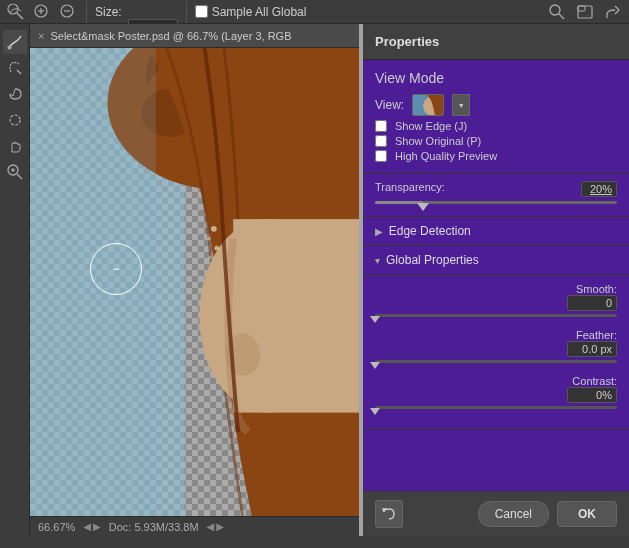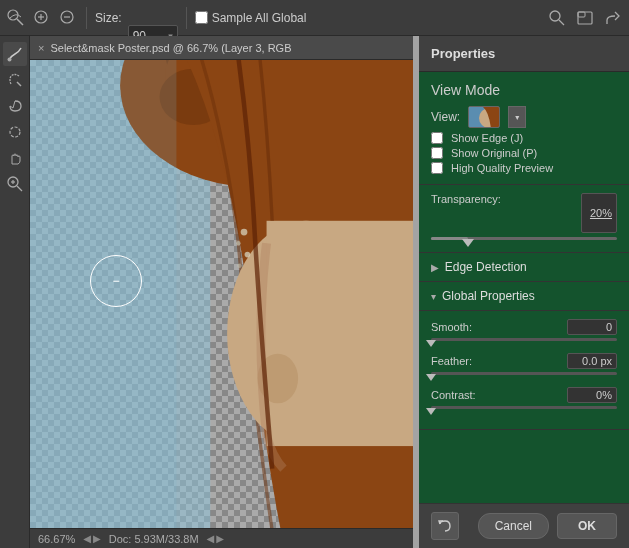--- a/index.html
+++ b/index.html
@@ -8,21 +8,21 @@
       height: 548px;
       background: #3c3c3c;
       font-family: -apple-system, 'Helvetica Neue', Arial, sans-serif;
       font-size: 12px;
       color: #ccc;
       overflow: hidden;
     }
 
     
     .top-toolbar {
-      height: 36px;
+      height: 24px;
       background: #3c3c3c;
       border-bottom: 1px solid #2a2a2a;
       display: flex;
       align-items: center;
       padding: 0 6px;
       gap: 6px;
     }
     .toolbar-icon {
       width: 20px; height: 20px;
       display: flex; align-items: center; justify-content: center;
@@ -143,23 +143,23 @@
     }
     .footer-arrows {
       display: flex; gap: 2px;
     }
     .footer-arrow {
       font-size: 10px; color: #888; cursor: pointer;
     }
 
     
     .properties-panel {
-      width: 216px;
-      background: #14532d;
-      border-left: 6px solid #a3a3a3;
+      width: 270px;
+      background: #4c1d95;
+      border-left: 4px solid #a3a3a3;
       display: flex;
       flex-direction: column;
       overflow-y: auto;
     }
     .panel-title {
       height: 36px;
       background: #404040;
       border-bottom: 1px solid #2a2a2a;
       display: flex; align-items: center;
       padding: 0 12px;
@@ -205,21 +205,21 @@
       border-bottom: 1px solid #333;
     }
     .slider-row {
       display: flex; justify-content: space-between;
       margin-bottom: 4px;
     }
     .slider-label { font-size: 11px; color: #ccc; }
     .slider-value {
       font-size: 11px; color: #ccc;
       background: #333; border: 1px solid #555;
-      padding: 13px 4px; border-radius: 2px; min-width: 36px; text-align: right; text-decoration: underline;
+      padding: 1px 4px; border-radius: 2px; min-width: 36px; text-align: right; text-decoration: underline;
     }
     .slider-track {
       width: 100%; height: 3px;
       background: #666; border-radius: 2px; position: relative;
       margin: 4px 0;
     }
     .slider-fill {
       height: 100%; background: #888; border-radius: 2px;
       width: 20%;
     }
@@ -248,22 +248,23 @@
 
     
     .refinements-content {
       padding: 8px 12px;
       border-bottom: 1px solid #333;
     }
     .refine-row {
       margin-bottom: 12px;
     }
     .refine-label-row {
-      display: flex; justify-content: space-between; align-items: center;
+      display: flex; justify-content: space-between; align-items: flex-end;
       margin-bottom: 3px;
+      flex-direction: column;
     }
     .refine-label { font-size: 11px; color: #ccc; }
     .refine-value {
       font-size: 11px; color: #ccc;
       background: #333; border: 1px solid #555;
       padding: 1px 4px; border-radius: 2px; min-width: 50px; text-align: right;
     }
     .refine-slider-track {
       width: 100%; height: 3px;
       background: #555; border-radius: 2px; position: relative;

